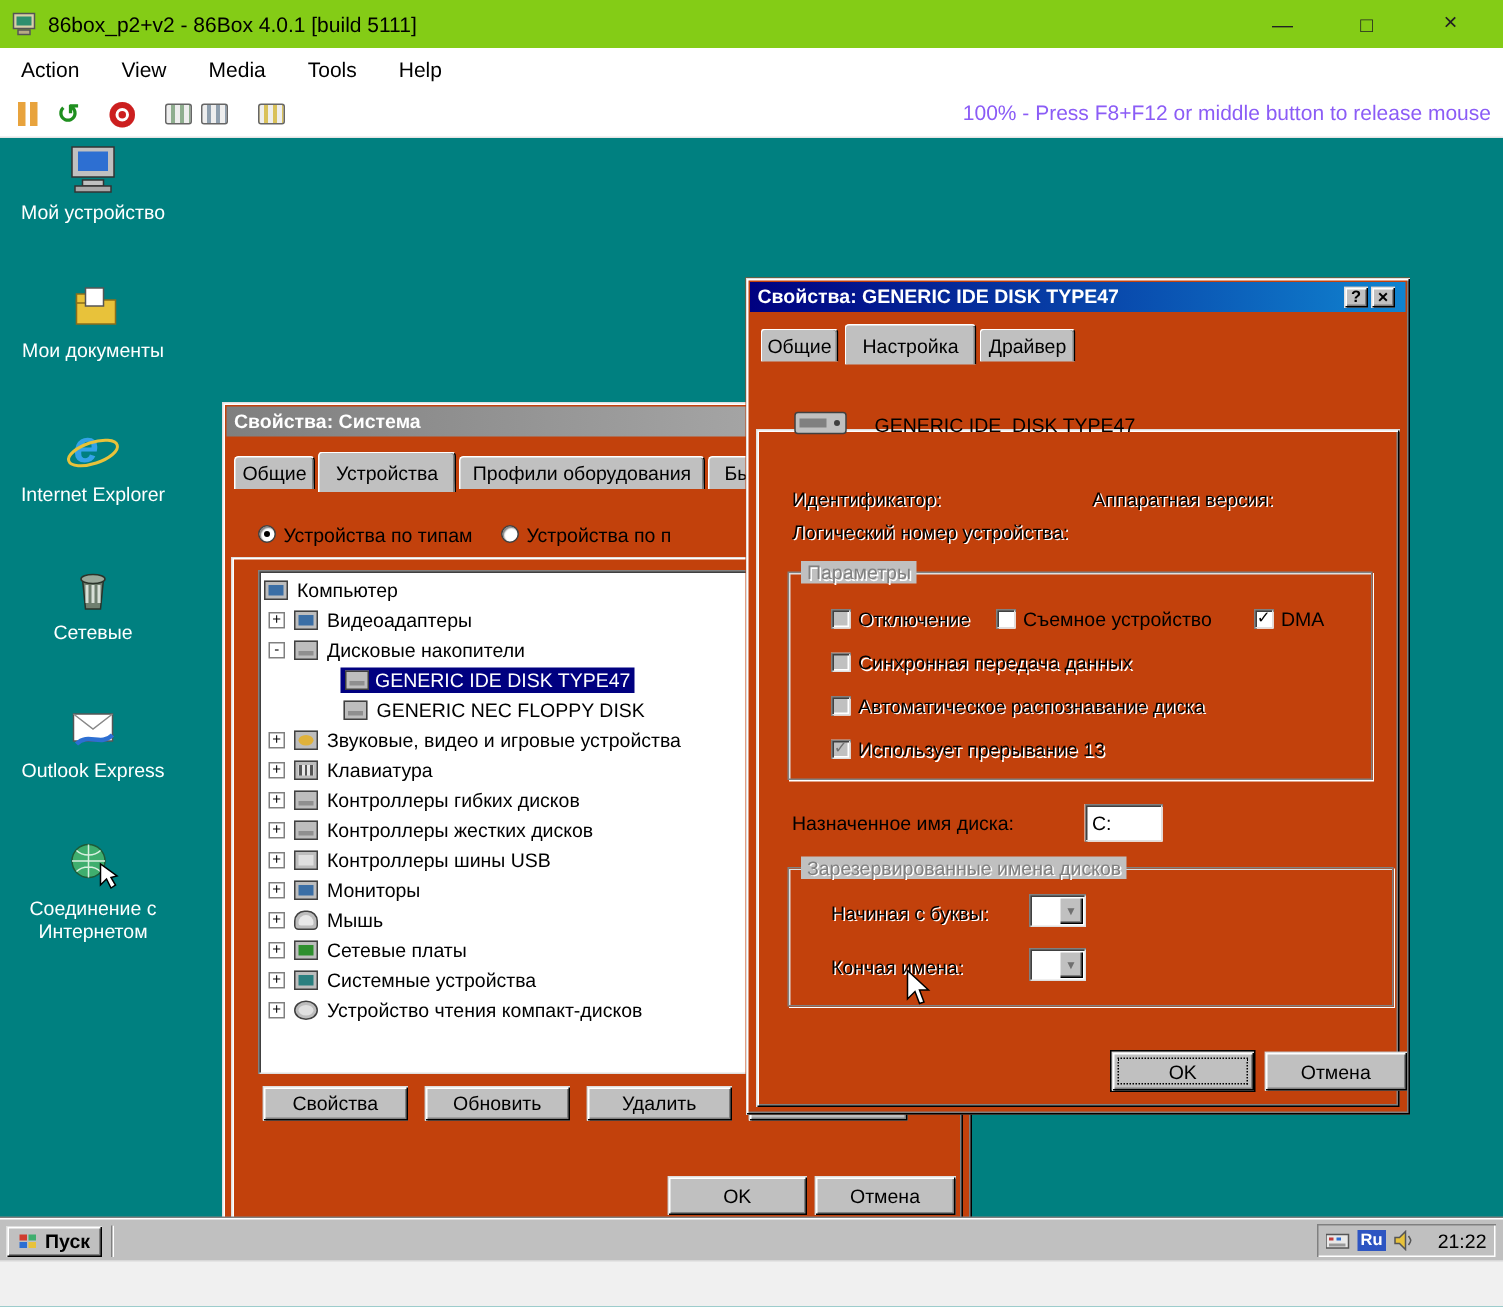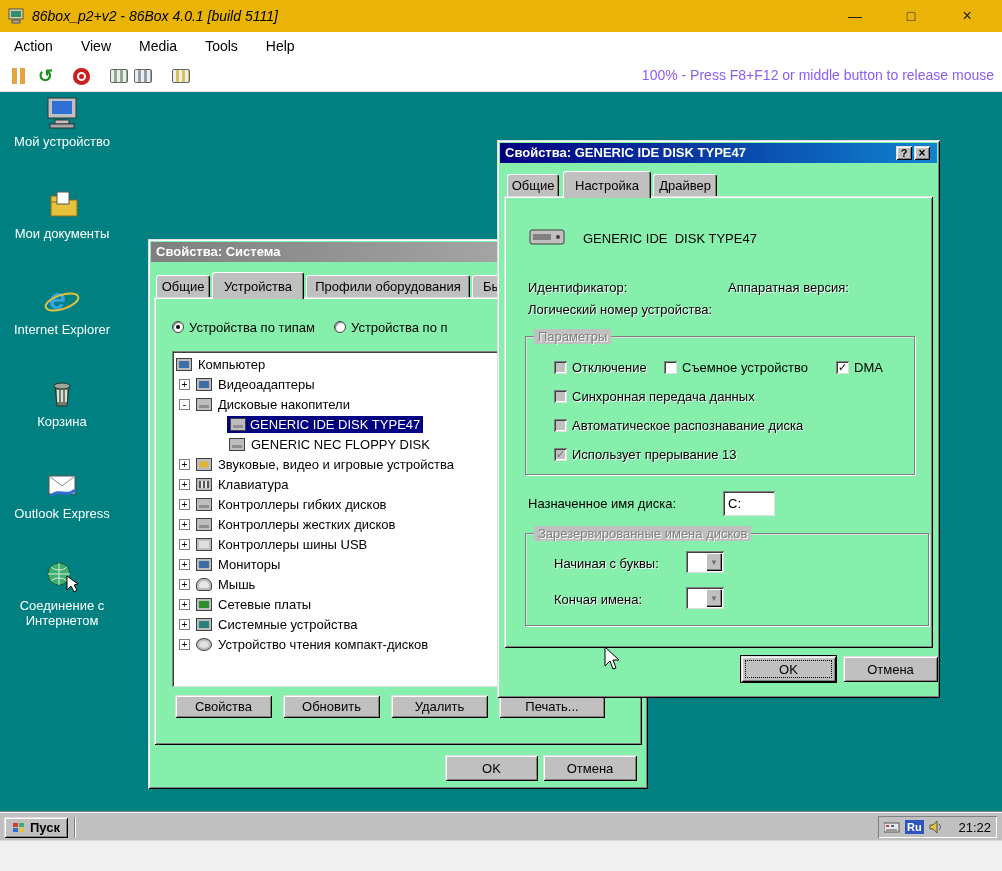--- a/index.html
+++ b/index.html
@@ -1,33 +1,33 @@
 <!DOCTYPE html>
 <html><head>
 <meta charset="utf-8">
 <style>
   * { margin:0; padding:0; box-sizing:border-box; }
   html,body { width:1002px; height:871px; }
   body { position:relative; overflow:hidden; font-family:"Liberation Sans", sans-serif; background:#fff; font-size:13px; }
   .abs { position:absolute; }
 
   
-  .host-titlebar { left:0; top:0; width:1002px; height:32px; background:#eab308;font-style:italic; }
+  .host-titlebar { left:0; top:0; width:1002px; height:32px; background:#84cc16; }
   .host-title { left:32px; top:0; line-height:32px; font-size:14px; color:#000; }
   .wctl { top:0; width:56px; height:32px; text-align:center; line-height:32px; font-size:14px; color:#222; }
   .menubar { left:0; top:32px; width:1002px; height:28px; background:#fff; display:flex; }
   .menu-item { padding:0 14px; line-height:28px; font-size:14px; color:#000; }
   .toolbar { left:0; top:60px; width:1002px; height:32px; background:#fff; border-bottom:1px solid #e4e4e4; }
   .tb-status { right:8px; top:0; line-height:31px; font-size:14px; color:#8b5cf6; }
 
   
   .screen { left:0; top:92px; width:1002px; height:720px; background:#008080; }
 
   
-  .bo { background:#86efac; box-shadow: inset 1px 1px 0 #dfdfdf, inset -1px -1px 0 #000, inset 2px 2px 0 #fff, inset -2px -2px 0 #808080; }
+  .bo { background:#c2410c; box-shadow: inset 1px 1px 0 #dfdfdf, inset -1px -1px 0 #000, inset 2px 2px 0 #fff, inset -2px -2px 0 #808080; margin-top: 45px; }
   .btn { background:#c0c0c0; box-shadow: inset 1px 1px 0 #dfdfdf, inset -1px -1px 0 #000, inset 2px 2px 0 #fff, inset -2px -2px 0 #808080; display:flex; align-items:center; justify-content:center; font-size:13px; color:#000; }
   .btn-def { box-shadow: 0 0 0 1px #000, inset 1px 1px 0 #dfdfdf, inset -1px -1px 0 #000, inset 2px 2px 0 #fff, inset -2px -2px 0 #808080; }
   .btn-def::after { content:""; position:absolute; inset:4px; border:1px dotted #000; }
   .sunk { background:#fff; box-shadow: inset 1px 1px 0 #808080, inset -1px -1px 0 #dfdfdf, inset 2px 2px 0 #404040, inset -2px -2px 0 #fff; }
   .tbar-act { background:linear-gradient(90deg,#000080,#1084d0); color:#fff; font-weight:bold; font-size:13px; line-height:20px; padding-left:5px; }
   .tbar-ina { background:linear-gradient(90deg,#7f7f7f,#b4b4b4); color:#fff; font-weight:bold; font-size:13px; line-height:20px; padding-left:5px; }
   .tab { background:#c0c0c0; border-top:1px solid #fff; border-left:1px solid #fff; border-right:1px solid #000; box-shadow:inset -1px 0 0 #808080; border-radius:3px 3px 0 0; display:flex; align-items:center; justify-content:center; font-size:13px; color:#000;text-align:center; }
   .tab-active { z-index:3; }
   .grp { border:1px solid #808080; box-shadow: inset 1px 1px 0 #dfdfdf, 1px 1px 0 #fff; }
   .legend { position:absolute; top:-8px; left:8px; background:#c0c0c0; padding:0 4px; font-size:13px; }
@@ -141,21 +141,21 @@
 <div class="abs dicon" style="top:376px">
   <div class="dimg">
     <svg width="38" height="34">
         <path d="M12 10 L26 10 L24 30 L14 30 Z" fill="#6f7f6f" stroke="#2a332a"></path>
         <ellipse cx="19" cy="10" rx="8" ry="3" fill="#9aa89a" stroke="#2a332a"></ellipse>
         <rect x="14" y="14" width="2" height="12" fill="#d8e0d8"></rect>
         <rect x="18" y="14" width="2" height="12" fill="#d8e0d8"></rect>
         <rect x="22" y="14" width="2" height="12" fill="#d8e0d8"></rect>
       </svg>
   </div>
-  <div class="dlabel">Корзина</div>
+  <div class="dlabel">Сетевые</div>
 </div>
 <div class="abs dicon" style="top:468px">
   <div class="dimg">
     <svg width="38" height="34">
         <rect x="6" y="8" width="26" height="18" fill="#fff" stroke="#555"></rect>
         <path d="M6 8 L19 18 L32 8" fill="none" stroke="#888"></path>
         <path d="M8 28 C16 20 24 30 32 22" fill="none" stroke="#2d6fd2" stroke-width="3"></path>
       </svg>
   </div>
   <div class="dlabel">Outlook Express</div>
@@ -164,21 +164,21 @@
   <div class="dimg">
     <svg width="38" height="34">
         <circle cx="16" cy="14" r="11" fill="#3fae6e" stroke="#1d5a38"></circle>
         <path d="M5 14 H27 M16 3 V25 M8 7 C12 11 20 11 24 7 M8 21 C12 17 20 17 24 21" stroke="#d8f0e0" fill="none"></path>
         <path d="M24 16 L24 30 L28 26 L31 32 L34 30 L31 25 L35 24 Z" fill="#fff" stroke="#000"></path>
       </svg>
   </div>
   <div class="dlabel">Соединение с Интернетом</div>
 </div>
 
-<div class="abs bo" style="left:148px;top:239px;width:500px;height:550px;z-index:10">
+<div class="abs bo" style="left:148px;top:223px;width:500px;height:550px;z-index:10">
   <div class="abs tbar-ina" style="left:3px;top:3px;width:494px;height:20px">Свойства: Система</div>
 
   <div class="abs tab" style="left:8px;top:36px;width:54px;height:22px">Общие</div>
   <div class="abs tab tab-active" style="left:64px;top:33px;width:92px;height:27px">Устройства</div>
   <div class="abs tab" style="left:158px;top:36px;width:164px;height:22px">Профили оборудования</div>
   <div class="abs tab" style="left:324px;top:36px;width:90px;height:22px;justify-content:flex-start;padding-left:10px">Бы</div>
 
   <div class="abs bo" style="left:6px;top:58px;width:488px;height:448px"></div>
 
   <span class="abs rad on" style="left:24px;top:82px"></span>

